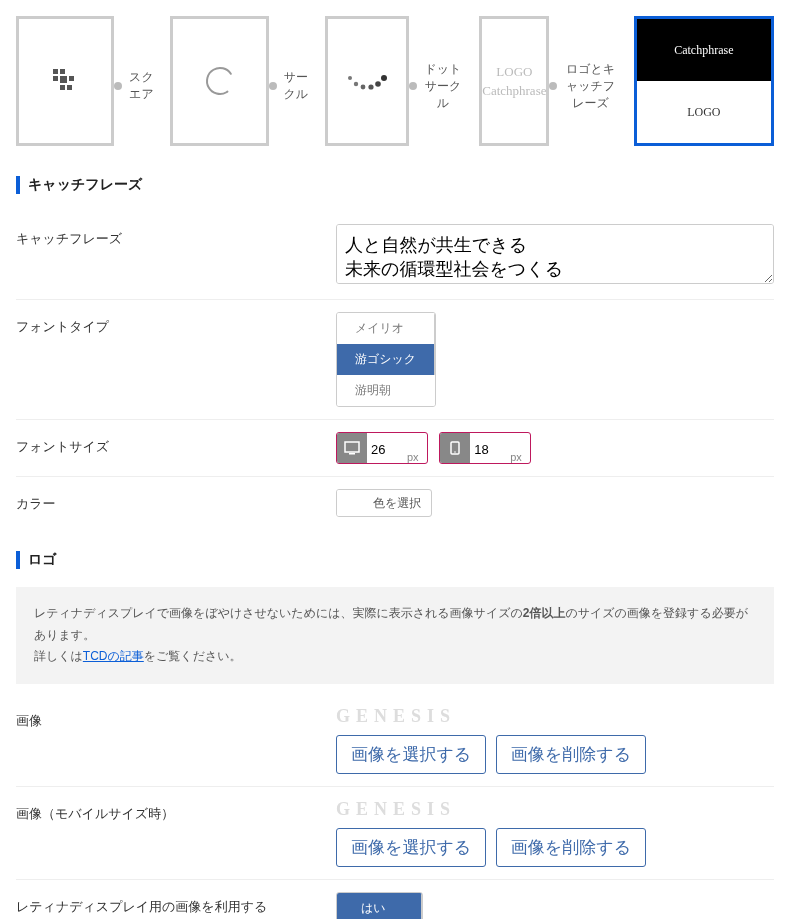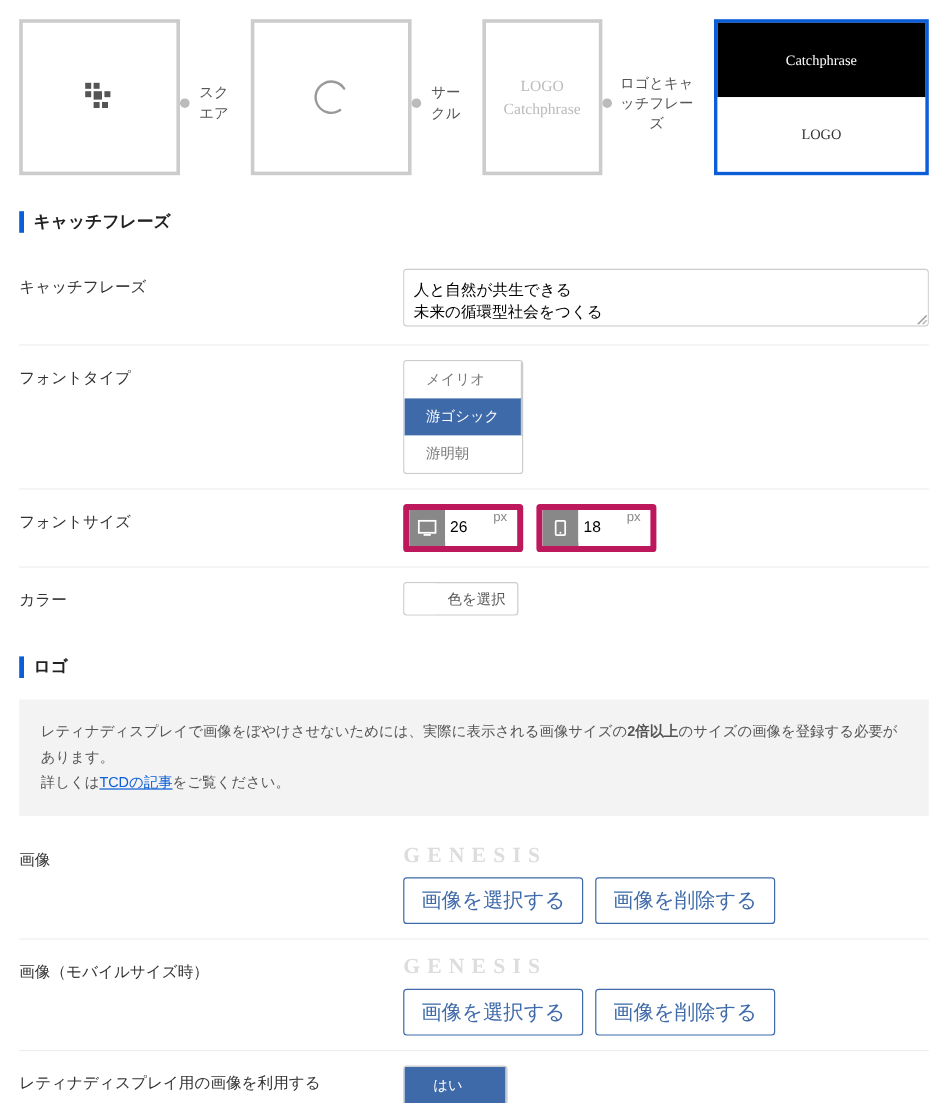--- a/index.html
+++ b/index.html
@@ -11,26 +11,26 @@
 .layout-label { margin-top: 10px; font-size: 12px; color: #555; display: flex; align-items: center; gap: 4px; text-align: center; }
 .layout-label .dot { width: 8px; height: 8px; border-radius: 50%; background: #bbb; display: inline-block; flex-shrink: 0; }
 .layout-option.selected .layout-label .dot { background: #0b5ed7; }
 .layout-option.selected .layout-label { color: #0b5ed7; }
 .section-header { display: flex; align-items: center; font-size: 14px; font-weight: bold; color: #222; margin: 20px 0 18px; }
 .section-header::before { content: ""; width: 4px; height: 18px; background: #0b5ed7; margin-right: 8px; }
 .field-row { display: flex; align-items: flex-start; padding: 12px 0; border-bottom: 1px solid #eee; }
 .field-row.no-border { border-bottom: none; }
 .field-label { width: 320px; font-size: 13px; color: #333; padding-top: 6px; }
 .field-control { flex: 1; }
-textarea { width: 100%; border: 1px solid #ccc; border-radius: 3px; padding: 8px; font-size: 13px; font-family: inherit; resize: vertical; min-height: 48px; }
+textarea { width: 100%; border: 1px solid #ccc; border-radius: 3px; padding: 8px; font-size: 18px; font-family: inherit; resize: vertical; min-height: 48px; }
 .seg-group { display: inline-flex; border: 1px solid #ccc; border-radius: 3px; overflow: hidden; flex-direction: column; }
 .seg-btn { padding: 7px 18px; font-size: 12px; background: #fff; color: #777; cursor: pointer; border-right: 1px solid #ccc; }
 .seg-btn:last-child { border-right: none; }
 .seg-btn.active { background: #3e6aaa; color: #fff; }
-.size-input-group { display: inline-flex; align-items: flex-start; border: 5px solid #be185d; border-radius: 3px; overflow: hidden; margin-right: 8px; }
+.size-input-group { display: inline-flex; align-items: flex-end; border: 1px solid #be185d; border-radius: 3px; overflow: hidden; margin-right: 8px; }
 .size-icon { width: 30px; height: 30px; background: #888; display: flex; align-items: center; justify-content: center; color: #fff; }
 .size-input { width: 40px; border: none; padding: 6px 4px; font-size: 13px; text-align: left; outline: none; }
 .size-unit { padding-right: 8px; font-size: 11px; color: #888; }
 .color-picker { display: inline-flex; align-items: center; border: 1px solid #ccc; border-radius: 3px; overflow: hidden; cursor: pointer; }
 .color-swatch { width: 26px; height: 26px; }
 .color-label { padding: 0 10px; font-size: 12px; color: #555; }
 .info-box { background: #f3f3f3; padding: 16px 18px; font-size: 12px; color: #555; line-height: 1.8; margin-bottom: 10px; }
 .info-box a { color: #0b5ed7; text-decoration: underline; }
 .logo-preview { font-family: serif; font-size: 18px; font-weight: bold; letter-spacing: 6px; color: #ddd; margin-bottom: 8px; }
 .btn-outline { border: 1px solid #3e6aaa; background: #fff; color: #3e6aaa; padding: 7px 14px; font-size: 17px; border-radius: 3px; cursor: pointer; margin-right: 6px; }
@@ -67,20 +67,36 @@
           <circle cx="18" cy="18" r="13" fill="none" stroke="#999" stroke-width="2" stroke-dasharray="60 20" stroke-linecap="round" transform="rotate(60 18 18)"></circle>
         </svg>
     </div>
     <div class="layout-label">
         <span class="dot"></span>
         <span>サークル</span>
       </div>
   </div>
   <div class="layout-option">
     <div class="layout-preview">
+      <svg width="46" height="30" viewBox="0 0 46 30">
+        <circle cx="6" cy="12" r="2" fill="#777"></circle>
+          <circle cx="12" cy="18" r="2.2" fill="#777"></circle>
+          <circle cx="19" cy="21" r="2.4" fill="#666"></circle>
+          <circle cx="27" cy="21" r="2.6" fill="#555"></circle>
+          <circle cx="34" cy="18" r="2.8" fill="#444"></circle>
+          <circle cx="40" cy="12" r="3" fill="#333"></circle>
+      </svg>
+    </div>
+    <div class="layout-label">
+        <span class="dot"></span>
+        <span>ドットサークル</span>
+      </div>
+  </div>
+  <div class="layout-option">
+    <div class="layout-preview">
       <div class="preview-logo-text">
         <div>LOGO</div>
         <div>Catchphrase</div>
       </div>
     </div>
     <div class="layout-label">
         <span class="dot"></span>
         <span>ロゴとキャッチフレーズ</span>
       </div>
   </div>

